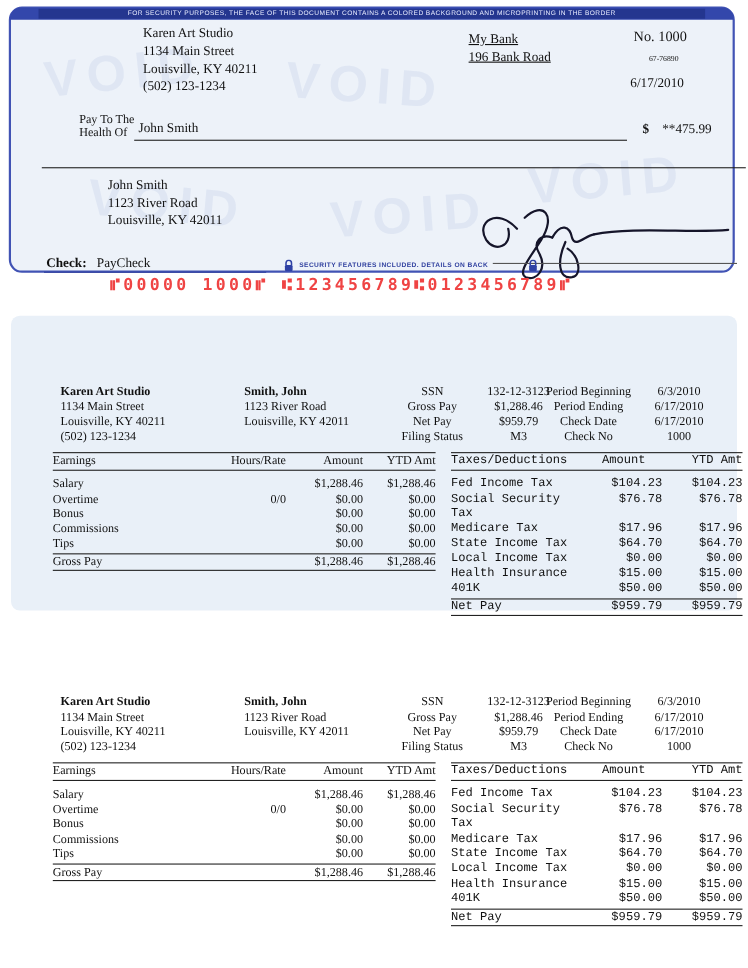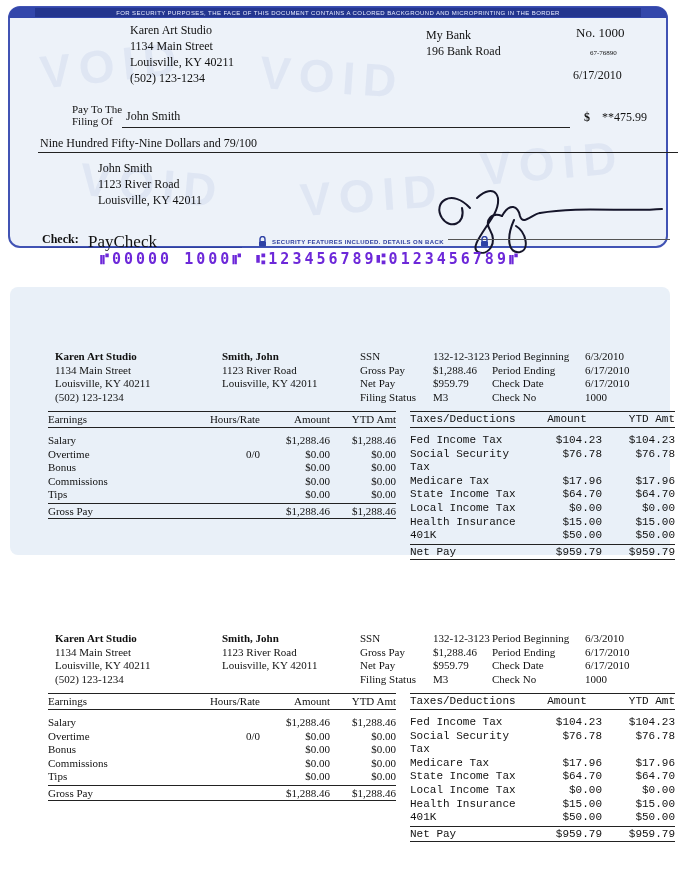--- a/index.html
+++ b/index.html
@@ -10,51 +10,51 @@
   .check{position:absolute;left:8px;top:6px;width:660px;height:242px;
          border:2px solid #4153b4;border-radius:12px;background:#edf2f9;box-sizing:border-box;}
   .banner{position:absolute;left:-1px;top:-1px;width:658px;height:11px;background:#3347ab;
           border-radius:10px 10px 0 0;display:flex;align-items:center;justify-content:center;}
   .banner-inner{background:#24368f;height:9px;width:92%;display:flex;align-items:center;justify-content:center;
           color:#e8ecff;font-family:"Liberation Sans",sans-serif;font-size:6px;letter-spacing:.4px;
           white-space:nowrap;overflow:hidden;}
   .void{position:absolute;font-family:"Liberation Sans",sans-serif;font-weight:bold;
         font-size:46px;letter-spacing:8px;color:rgba(120,145,205,0.12);user-select:none;}
   .payer{position:absolute;left:120px;top:14px;font-size:12px;line-height:16px;}
-  .bank{position:absolute;left:416px;top:19px;font-size:12px;line-height:16px;}
+  .bank{position:absolute;left:416px;top:19px;font-size:12px;line-height:16px;text-decoration:underline;}
   .check-no{position:absolute;left:566px;top:17px;font-size:13px;font-weight:normal;}
   .fractional{position:absolute;left:580px;top:41px;font-size:7px;}
   .check-date{position:absolute;left:563px;top:60px;font-size:12px;}
   .payto{position:absolute;left:62px;top:95px;font-size:11px;font-weight:normal;line-height:12px;}
   .payee-name{position:absolute;left:116px;top:101px;font-size:12px;}
   .payee-line{position:absolute;left:112px;top:119px;width:448px;border-bottom:1px solid #222;}
   .dollar{position:absolute;left:574px;top:102px;font-size:12px;font-weight:bold;}
   .amount-num{position:absolute;left:592px;top:102px;font-size:12px;}
   .amount-words{position:absolute;left:30px;top:128px;font-size:12px;}
   .amount-words-line{position:absolute;left:28px;top:144px;width:640px;border-bottom:1px solid #222;}
   .payee-addr{position:absolute;left:88px;top:152px;font-size:12px;line-height:16px;}
   .sig-svg{position:absolute;left:412px;top:178px;overflow:visible;}
   .sig-line{position:absolute;left:438px;top:231px;width:222px;border-bottom:1px solid #555;}
   .memo-label{position:absolute;left:32px;top:224px;font-size:12px;font-weight:bold;}
-  .memo-value{position:absolute;left:78px;top:224px;font-size:17px;}
+  .memo-value{position:absolute;left:78px;top:224px;font-size:12px;}
   .memo-line{position:absolute;left:30px;top:239px;width:202px;border-bottom:1.5px solid #31419f;}
   .lock{position:absolute;width:9px;height:11px;}
   .lock1{left:248px;top:228px;} .lock2{left:470px;top:228px;}
   .security-note{position:absolute;left:262px;top:231px;font-family:"Liberation Sans",sans-serif;
         font-size:6px;font-weight:bold;color:#31419f;letter-spacing:.4px;white-space:nowrap;}
   .micr{position:absolute;left:100px;top:250px;font-family:"DejaVu Sans Mono","DejaVu Sans",monospace;
-        font-size:15px;font-weight:bold;letter-spacing:3px;color:#6d28d9;white-space:nowrap;}
+        font-size:15px;font-weight:bold;letter-spacing:3px;color:#ef4444;white-space:nowrap;}
 
   
   .stub-bg{position:absolute;left:10px;top:287px;width:660px;height:268px;background:#e9f0f8;border-radius:8px;}
   .stub{position:absolute;left:0;width:680px;font-size:11px;color:#111;}
   .stub1{top:350px;} .stub2{top:632px;}
   .blk{position:absolute;line-height:13.5px;}
   .b1{left:55px;top:0;} .b2{left:222px;top:0;}
-  .kv{position:absolute;display:grid;line-height:13.5px;column-gap:7px;}
+  .kv{position:absolute;display:grid;line-height:13.5px;column-gap:17px;text-align:center;}
   .b3{left:360px;top:0;grid-template-columns:66px auto;}
   .b4{left:492px;top:0;grid-template-columns:86px auto;}
   .bold{font-weight:bold;}
   .tbl{position:absolute;top:61px;}
   .earn{left:48px;width:348px;}
   .ded{left:410px;width:265px;}
   .g4{display:grid;grid-template-columns:128px 84px 70px 66px;}
   .g3{display:grid;grid-template-columns:122px 70px 73px;font-family:Liberation Mono, monospace;}
   .g4 > .c0,.g3 > .c0{text-align:left;}
   .g4 > .c1{text-align:right;}
@@ -92,28 +92,27 @@
       <div>My Bank</div>
       <div>196 Bank Road</div>
     </div>
 
     <div class="check-no">No. 1000</div>
     <div class="fractional">67-76890</div>
     <div class="check-date">6/17/2010</div>
 
     <div class="payto">
       <div>Pay To The</div>
-      <div>Filing Of</div>
+      <div>Health Of</div>
     </div>
     <div class="payee-name">John Smith</div>
     <div class="payee-line"></div>
     <div class="dollar">$</div>
     <div class="amount-num">**475.99</div>
 
-    <div class="amount-words">Nine Hundred Fifty-Nine Dollars and 79/100</div>
     <div class="amount-words-line"></div>
 
     <div class="payee-addr">
       <div>John Smith</div>
       <div>1123 River Road</div>
       <div>Louisville, KY 42011</div>
     </div>
 
     <svg class="sig-svg" width="250" height="70">
       <g fill="none" stroke="#15152a" stroke-width="2" stroke-linecap="round">

